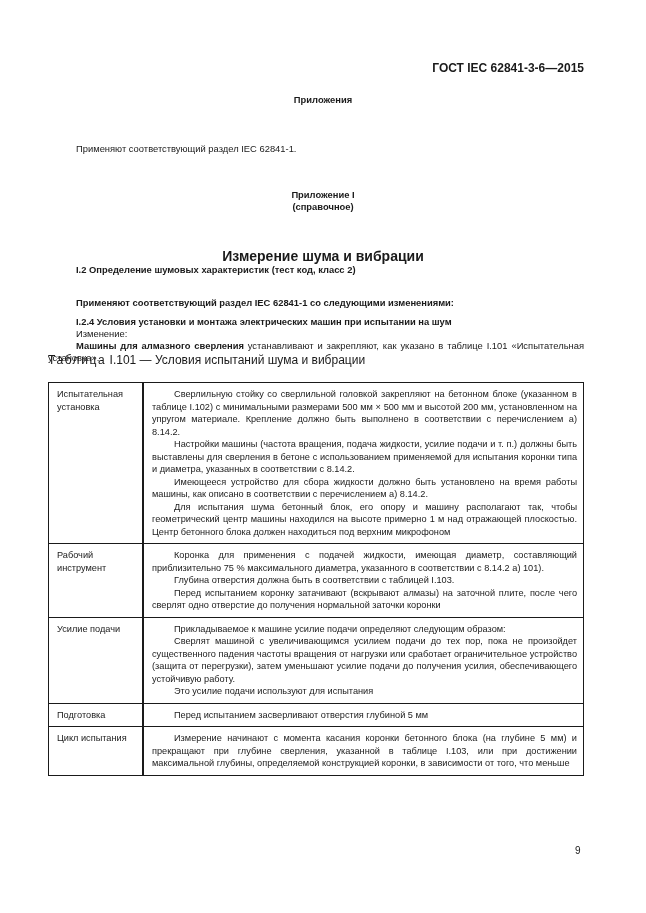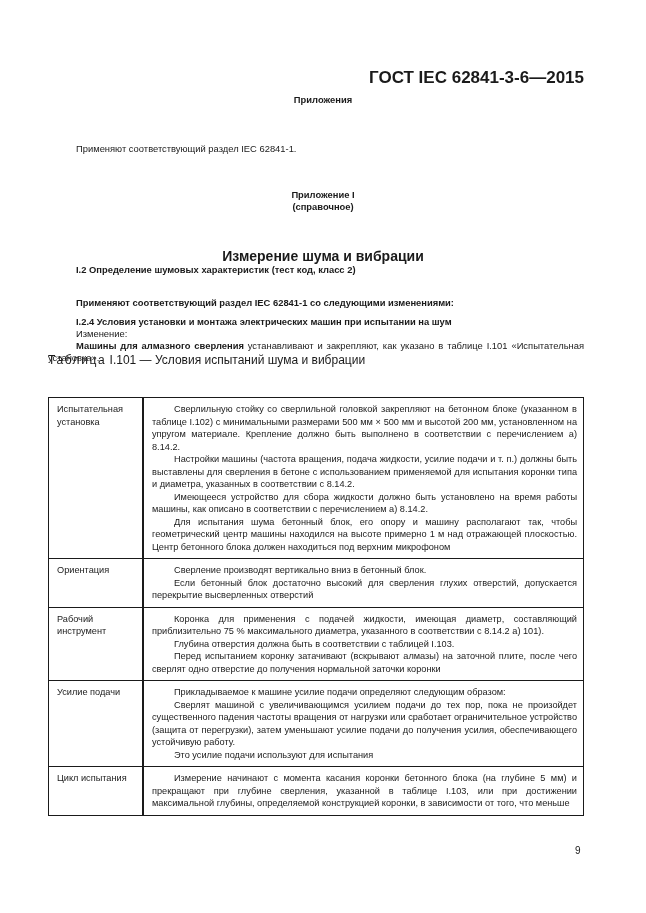--- a/index.html
+++ b/index.html
@@ -2,31 +2,31 @@
 <html><head>
 <meta charset="utf-8">
 <style>
   html, body { margin: 0; padding: 0; background: #ffffff; }
   body {
     width: 646px; height: 913px; position: relative; overflow: hidden;
     font-family: "Liberation Sans", sans-serif; color: #1a1a1a;
     font-size: 9.4px; line-height: 12.4px;
   }
   .abs { position: absolute; }
-  .doc-code { right: 62px; top: 72px; font-weight: bold; font-size: 17px; }
+  .doc-code { right: 62px; top: 62px; font-weight: bold; font-size: 12px; }
   .center { left: 0; width: 646px; text-align: center; }
   .bold { font-weight: bold; }
   .p { left: 76px; }
 
   .caption { left: 48px; top: 354px; font-size: 12px; }
   .caption .spaced { letter-spacing: 1.6px; }
 
   table.tbl {
     position: absolute; left: 48px; top: 382px; width: 536px;
-    border-collapse: collapse; font-size: 9.2px; line-height: 12.5px; margin-top: 15px;
+    border-collapse: collapse; font-size: 9.2px; line-height: 12.5px;
   }
   table.tbl td { border: 1px solid #1a1a1a; vertical-align: top; padding: 5px 6px 5px 8px; }
   table.tbl td.label { width: 79px; border-right: 2px solid #1a1a1a; padding-left: 8px; }
   table.tbl td.content { text-align: justify; padding-left: 8px; padding-right: 6px; }
   table.tbl td.content p { margin: 0; text-indent: 22px; }
   .page-num { left: 575px; top: 845px; font-size: 10px; }
 </style>
 </head>
 <body>
 
@@ -53,43 +53,42 @@
     <tr>
       <td class="label">Испытательная установка</td>
       <td class="content">
         <p>Сверлильную стойку со сверлильной головкой закрепляют на бетонном блоке (указанном в таблице I.102) с минимальными размерами 500 мм × 500 мм и высотой 200 мм, установленном на упругом материале. Крепление должно быть выполнено в соответствии с перечислением а) 8.14.2.</p>
         <p>Настройки машины (частота вращения, подача жидкости, усилие подачи и т. п.) должны быть выставлены для сверления в бетоне с использованием применяемой для испытания коронки типа и диаметра, указанных в соответствии с 8.14.2.</p>
         <p>Имеющееся устройство для сбора жидкости должно быть установлено на время работы машины, как описано в соответствии с перечислением а) 8.14.2.</p>
         <p>Для испытания шума бетонный блок, его опору и машину располагают так, чтобы геометрический центр машины находился на высоте примерно 1 м над отражающей плоскостью. Центр бетонного блока должен находиться под верхним микрофоном</p>
       </td>
     </tr>
     <tr>
-      <td class="label">Ориентация</td>
-      <td class="content">
-        <p>Сверление производят вертикально вниз в бетонный блок.</p>
-        <p>Если бетонный блок достаточно высокий для сверления глухих отверстий, допускается перекрытие высверленных отверстий</p>
-      </td>
-    </tr>
-    <tr>
       <td class="label">Рабочий инструмент</td>
       <td class="content">
         <p>Коронка для применения с подачей жидкости, имеющая диаметр, составляющий приблизительно 75 % максимального диаметра, указанного в соответствии с 8.14.2 а) 101).</p>
         <p>Глубина отверстия должна быть в соответствии с таблицей I.103.</p>
         <p>Перед испытанием коронку затачивают (вскрывают алмазы) на заточной плите, после чего сверлят одно отверстие до получения нормальной заточки коронки</p>
       </td>
     </tr>
     <tr>
       <td class="label">Усилие подачи</td>
       <td class="content">
         <p>Прикладываемое к машине усилие подачи определяют следующим образом:</p>
         <p>Сверлят машиной с увеличивающимся усилием подачи до тех пор, пока не произойдет существенного падения частоты вращения от нагрузки или сработает ограничительное устройство (защита от перегрузки), затем уменьшают усилие подачи до получения усилия, обеспечивающего устойчивую работу.</p>
         <p>Это усилие подачи используют для испытания</p>
       </td>
     </tr>
     <tr>
+      <td class="label">Подготовка</td>
+      <td class="content">
+        <p>Перед испытанием засверливают отверстия глубиной 5 мм</p>
+      </td>
+    </tr>
+    <tr>
       <td class="label">Цикл испытания</td>
       <td class="content">
         <p>Измерение начинают с момента касания коронки бетонного блока (на глубине 5 мм) и прекращают при глубине сверления, указанной в таблице I.103, или при достижении максимальной глубины, определяемой конструкцией коронки, в зависимости от того, что меньше</p>
       </td>
     </tr>
   </tbody>
 </table>
 
 <div class="abs page-num">9</div>
 

